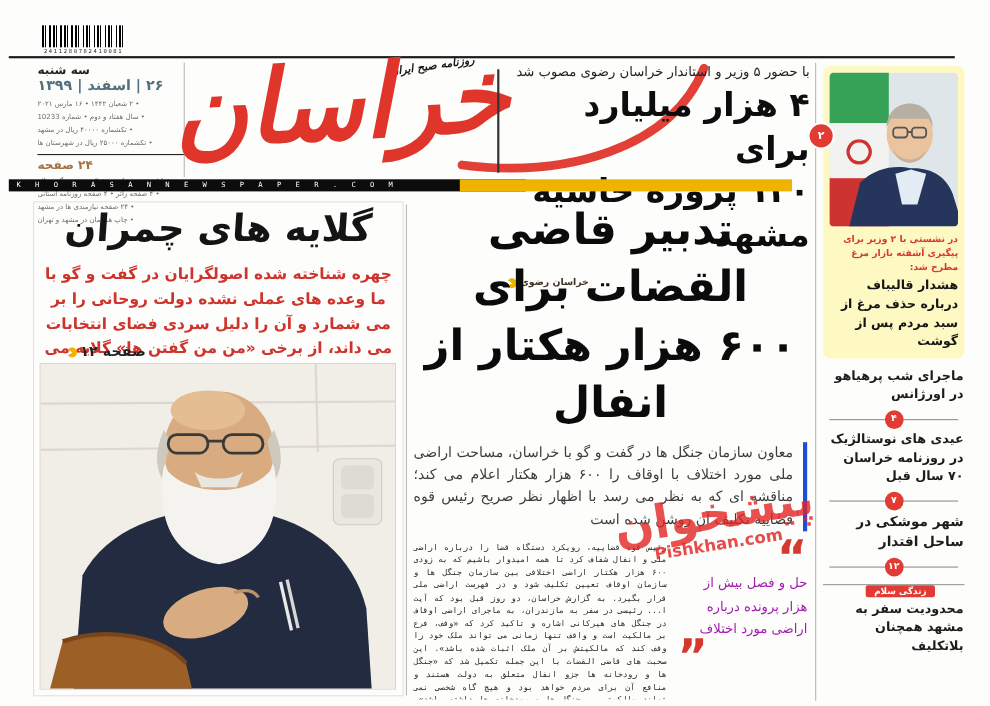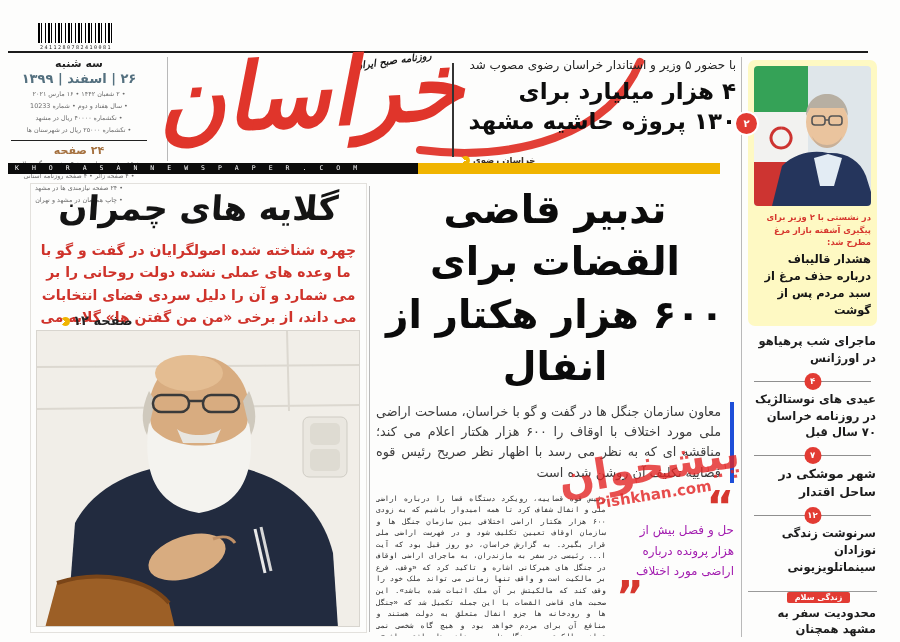--- a/index.html
+++ b/index.html
@@ -7,42 +7,42 @@
         font-family:"DejaVu Sans",sans-serif;color:#111;}
   .page *{box-sizing:border-box;}
 
   
   .barcode{position:absolute;left:38px;top:23px;width:76px;}
   .barcode .bars{height:20px;background:repeating-linear-gradient(90deg,#000 0 2px,#fff 2px 3px,#000 3px 4px,#fff 4px 7px,#000 7px 8px,#fff 8px 10px);}
   .barcode .bnum{font-size:5px;letter-spacing:1.5px;text-align:center;color:#222;margin-top:1px;font-family:"DejaVu Sans Mono",monospace;}
   .rule-top{position:absolute;left:8px;top:51px;width:860px;height:2px;background:#1c1c1c;}
 
   
-  .dateblock{position:absolute;left:11px;top:57px;width:136px;text-align:center;}
+  .dateblock{position:absolute;left:34px;top:57px;width:136px;text-align:left;}
   .dateblock .weekday{font-size:11px;font-weight:bold;color:#222;}
   .dateblock .hdate{font-size:13px;font-weight:bold;color:#54707f;margin:1px 0 3px;}
   .dateblock .tiny{font-size:6.4px;color:#6b6b6b;line-height:1.85;}
   .dateblock .dividerline{border-top:1.5px solid #222;margin:4px 0 3px;}
   .dateblock .pages{font-size:11px;font-weight:bold;color:#a5713f;margin-bottom:2px;}
   .vline{position:absolute;width:1px;background:#b9b9b9;}
   .vline-date{left:167px;top:57px;height:104px;}
   .vline-topstory{left:452px;top:63px;height:94px;background:#333;width:2px;}
 
   
   .swoosh{position:absolute;left:0;top:0;width:900px;height:185px;pointer-events:none;}
   .masthead{position:absolute;left:158px;top:42px;width:300px;height:125px;text-align:center;
             color:#e0352b;font-size:92px;font-weight:bold;font-style:italic;line-height:1.15;
             transform:rotate(-3deg);white-space:nowrap;overflow:visible;}
   .tagline{position:absolute;left:318px;top:55px;width:150px;text-align:center;font-size:10px;
            font-weight:bold;font-style:italic;transform:rotate(-8deg);color:#1a1a1a;}
 
   
   .topstory{position:absolute;left:458px;top:58px;width:278px;text-align:right;}
   .topstory .kicker{font-size:12px;color:#222;margin-bottom:4px;}
-  .topstory .ts-h{font-size:23px;font-weight:900;line-height:1.32;color:#0d0d0d;}
+  .topstory .ts-h{font-size:30px;font-weight:900;line-height:1.32;color:#0d0d0d;}
   .ts-tag{margin-top:18px;text-align:left;font-size:8.5px;font-weight:bold;color:#3c2f24;}
 
   
   .urlbar{position:absolute;left:8px;top:163px;width:470px;height:11px;background:#0c0c0c;overflow:hidden;}
   .urlbar span{display:block;color:#fff;font-size:6.5px;line-height:11px;letter-spacing:13px;padding-left:7px;
                font-family:"DejaVu Sans Mono",monospace;white-space:nowrap;}
   .yellowbar{position:absolute;left:418px;top:163px;width:302px;height:11px;background:#f0b400;}
 
   
   .pac{display:inline-block;width:9px;height:9px;border-radius:50%;vertical-align:middle;margin:0 3px;
@@ -238,20 +238,19 @@
     <div class="sb-item">عیدی های نوستالژیک در روزنامه خراسان ۷۰ سال قبل</div>
     <div class="sep">
         <span class="num">۷</span>
       </div>
 
     <div class="sb-item strong">شهر موشکی در ساحل اقتدار</div>
     <div class="sep">
         <span class="num">۱۲</span>
       </div>
 
-    <div class="sb-item">سرنوشت زندگی نوزادان سینماتلویزیونی</div>
     <div class="tagrow red"><span>زندگی سلام</span></div>
 
     <div class="sb-item">محدودیت سفر به مشهد همچنان بلاتکلیف</div>
 
   </div>
 
 </div>
 
 </body></html>

